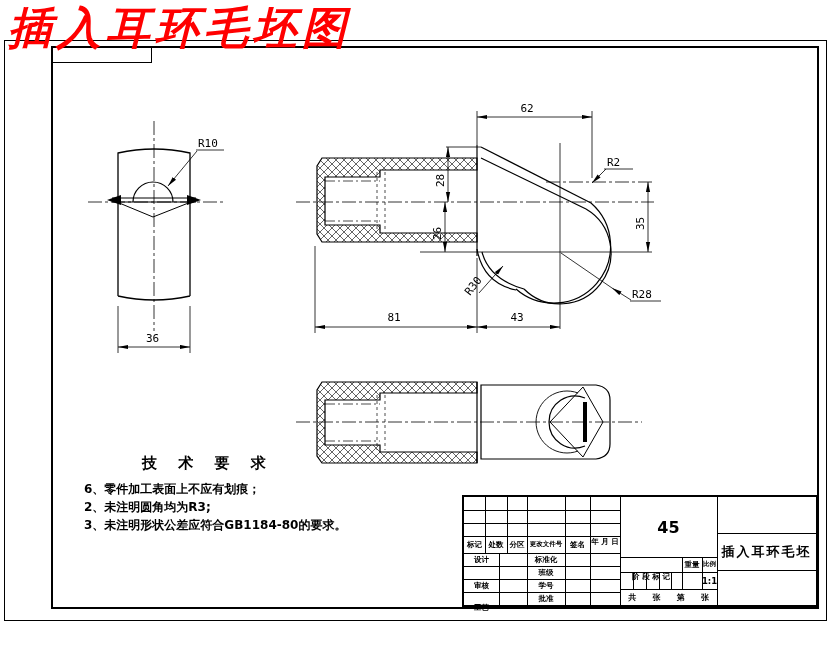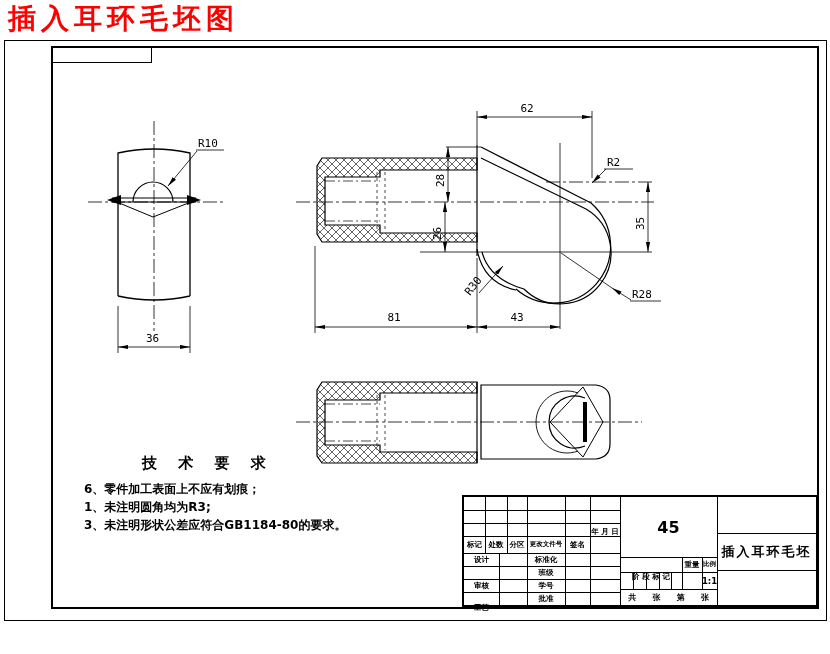--- a/index.html
+++ b/index.html
@@ -2,21 +2,21 @@
 <html><head>
 <meta charset="utf-8">
 <style>
   html,body{margin:0;padding:0;background:#fff;}
   .page{position:relative;width:830px;height:654px;background:#fff;overflow:hidden;
         font-family:"DejaVu Sans",sans-serif;color:#000;}
   .outer-frame{position:absolute;left:4px;top:40px;width:821px;height:579px;border:1px solid #000;}
   .inner-frame{position:absolute;left:51px;top:46px;width:764px;height:559px;border:2px solid #000;}
   .zone-box{position:absolute;left:51px;top:46px;width:99px;height:15px;border:1px solid #000;}
   .main-title{position:absolute;left:8px;top:2px;margin:0;font-family:"DejaVu Serif",serif;
-              font-weight:bold;font-size:28px;line-height:1.2;color:#ff0000;letter-spacing:5px;white-space:nowrap;}
+              font-weight:bold;font-size:44px;line-height:1.2;color:#ff0000;letter-spacing:5px;white-space:nowrap;font-style:italic;}
   svg.cad{position:absolute;left:0;top:0;}
   svg.cad text{font-family:"DejaVu Sans Mono",monospace;font-size:11px;fill:#000;}
   .tech{position:absolute;left:84px;top:450px;width:310px;}
   .tech .tech-title{margin:4px 0 7px 58px;font-size:15px;font-weight:bold;letter-spacing:8px;white-space:nowrap;}
   .tech .tech-item{font-size:12px;font-weight:bold;line-height:18px;white-space:nowrap;}
   
   .tb{position:absolute;left:462px;top:495px;width:356px;height:112px;border:2px solid #000;box-sizing:border-box;}
   .tb .l{position:absolute;background:#000;}
   .tb .t{position:absolute;display:flex;align-items:center;justify-content:center;
          font-size:7.5px;font-weight:bold;white-space:nowrap;overflow:hidden;}
@@ -130,21 +130,21 @@
       <path stroke-width="1" d="M583,387 L603,422 L583,457 L550,422 Z"></path>
       <path stroke-width="1.2" d="M585,398 A26,26 0 1 0 585,446"></path>
       <path stroke-width="0.9" d="M578,393 A31,31 0 1 0 578,451"></path>
       <line stroke-width="4" x1="585" y1="402" x2="585" y2="442"></line>
     </g>
   </svg>
 
   <div class="tech">
     <p class="tech-title">技 术 要 求</p>
     <div class="tech-item">6、零件加工表面上不应有划痕；</div>
-    <div class="tech-item">1、未注明圆角均为R3;</div>
+    <div class="tech-item">2、未注明圆角均为R3;</div>
     <div class="tech-item">3、未注明形状公差应符合GB1184-80的要求。</div>
   </div>
 
   <div class="tb">
 
     <div class="l" style="left:0;top:13px;width:156px;height:1px"></div>
     <div class="l" style="left:0;top:26px;width:156px;height:1px"></div>
     <div class="l" style="left:0;top:39px;width:156px;height:1px"></div>
     <div class="l" style="left:0;top:56px;width:156px;height:1px"></div>
     <div class="l" style="left:0;top:69px;width:156px;height:1px"></div>
@@ -170,21 +170,21 @@
 
     <div class="l" style="left:253px;top:0;width:1px;height:108px"></div>
     <div class="l" style="left:253px;top:36px;width:99px;height:1px"></div>
     <div class="l" style="left:253px;top:73px;width:99px;height:1px"></div>
 
     <div class="t" style="left:0;top:39px;width:21px;height:17px">标记</div>
     <div class="t" style="left:21px;top:39px;width:22px;height:17px">处数</div>
     <div class="t" style="left:43px;top:39px;width:20px;height:17px">分区</div>
     <div class="t" style="left:63px;top:39px;width:38px;height:17px;font-size:6.5px">更改文件号</div>
     <div class="t" style="left:101px;top:39px;width:25px;height:17px">签名</div>
-    <div class="t" style="left:126px;top:26px;width:30px;height:17px">年 月 日</div>
+    <div class="t" style="left:126px;top:36px;width:30px;height:17px">年 月 日</div>
 
     <div class="t" style="left:0;top:56px;width:35px;height:13px">设计</div>
     <div class="t" style="left:0;top:69px;width:35px;height:13px"></div>
     <div class="t" style="left:0;top:82px;width:35px;height:13px">审核</div>
     <div class="t" style="left:0;top:104px;width:35px;height:13px">工艺</div>
     <div class="t" style="left:63px;top:56px;width:38px;height:13px">标准化</div>
     <div class="t" style="left:63px;top:69px;width:38px;height:13px">班级</div>
     <div class="t" style="left:63px;top:82px;width:38px;height:13px">学号</div>
     <div class="t" style="left:63px;top:95px;width:38px;height:13px">批准</div>
 

